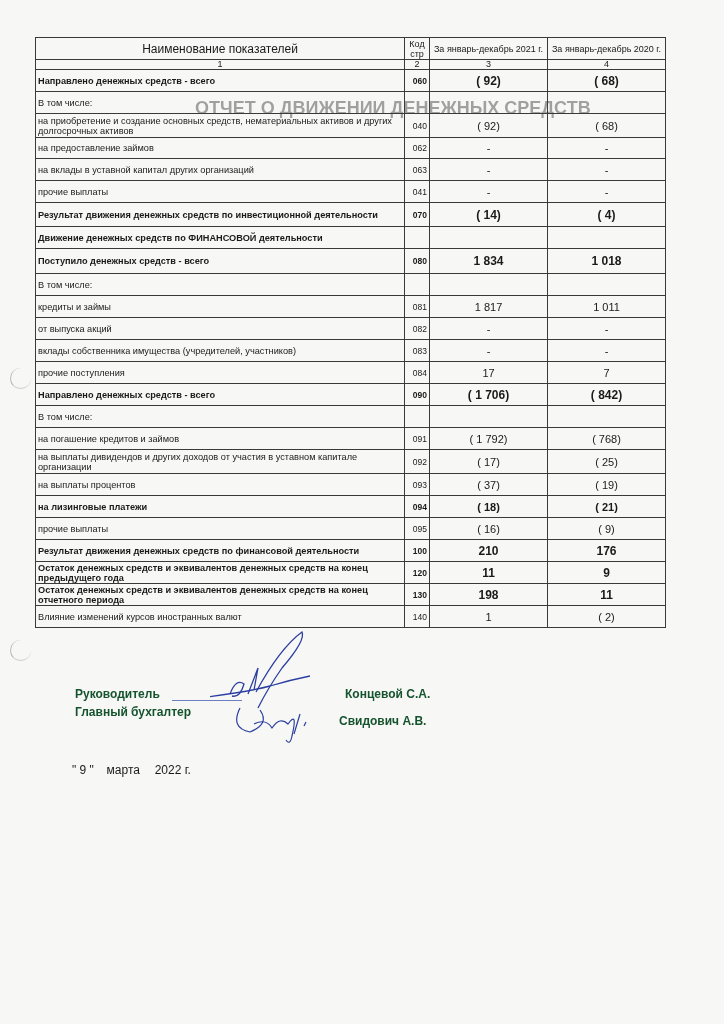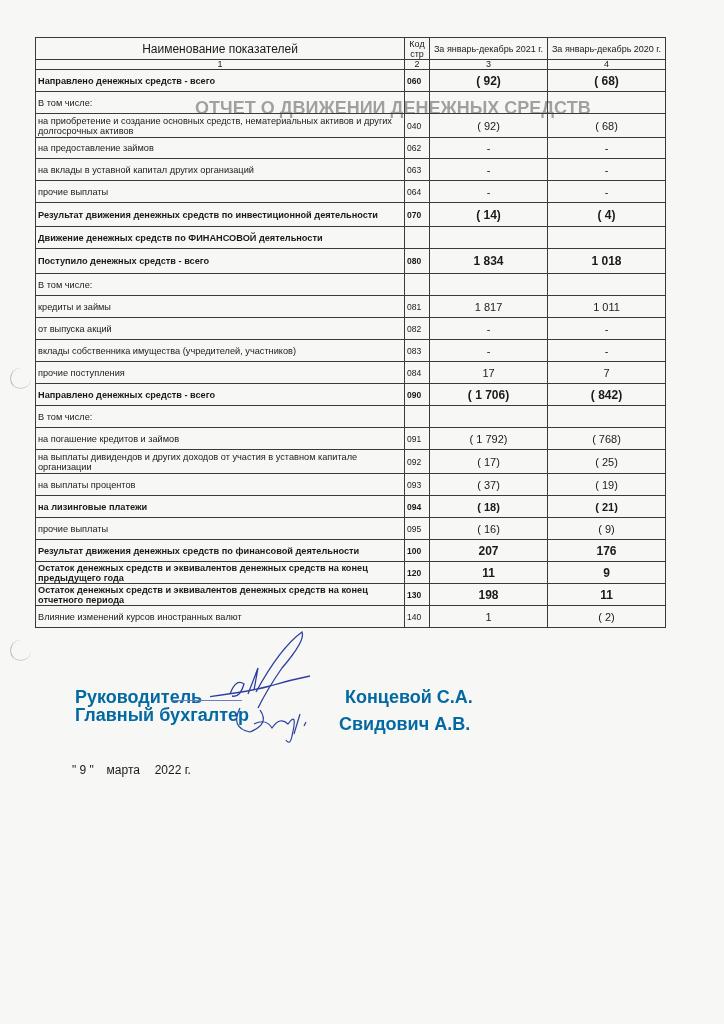--- a/index.html
+++ b/index.html
@@ -3,32 +3,32 @@
 <meta charset="utf-8">
 <style>
   html, body { margin:0; padding:0; }
   body { width:724px; height:1024px; background:#f7f7f6; position:relative; overflow:hidden;
          font-family:"Liberation Sans", sans-serif; color:#1a1a1a; }
   .ghost { position:absolute; color:#000000; opacity:0.35; font-size:18px; font-weight:bold; }
   table.report { position:absolute; left:35px; top:37px; border-collapse:collapse; width:626px;
                  table-layout:fixed; font-size:9.2px; background:transparent; }
   table.report td { border:1px solid #3a3a3a; padding:0 2px; vertical-align:middle; line-height:10px; }
   .c1 { width:364px; }
-  .c2 { width:20px; text-align:left; font-size:8.5px; }
+  .c2 { width:20px; text-align:right; font-size:8.5px; }
   .c3 { width:113px; text-align:center; font-size:11px; }
   .c4 { width:113px; text-align:center; font-size:11px; }
   tr.hdr td { font-size:12px; text-align:center; line-height:10px; }
   tr.hdr td.c2, tr.hdr td.c3, tr.hdr td.c4 { font-size:9px; }
   tr.num td { height:9px; font-size:9px; text-align:center; line-height:9px; }
   tr.bold td.c1, tr.bold td.c2, tr.bold td.c3, tr.bold td.c4 { font-weight:bold; }
   tr.bold td.c3, tr.bold td.c4 { font-size:12px; }
   td.ind { padding-left:6px; }
   .punch { position:absolute; width:20px; height:20px; border-radius:50%;
            border-left:1.5px solid #b8b8b8; border-bottom:1.5px solid #cfcfcf; left:10px; }
-  .sig { position:absolute; font-size:18px; font-weight:bold; color:#0369a1; }
+  .sig { position:absolute; font-size:12px; font-weight:bold; color:#14532d; }
   .sigdate { position:absolute; font-size:12px; color:#1a1a1a; }
   svg.ink { position:absolute; left:210px; top:628px; }
 </style>
 </head>
 <body>
 
 <div class="ghost" style="left:195px;top:98px;">ОТЧЕТ О ДВИЖЕНИИ ДЕНЕЖНЫХ СРЕДСТВ</div>
 
 <div class="punch" style="top:368px;"></div>
 <div class="punch" style="top:640px;"></div>
@@ -72,21 +72,21 @@
         <td class="c4">-</td>
       </tr>
       <tr style="height: 22px;">
         <td class="c1 ind">на вклады в уставной капитал других организаций</td>
         <td class="c2">063</td>
         <td class="c3">-</td>
         <td class="c4">-</td>
       </tr>
       <tr style="height: 22px;">
         <td class="c1 ind">прочие выплаты</td>
-        <td class="c2">064</td>
+        <td class="c2">041</td>
         <td class="c3">-</td>
         <td class="c4">-</td>
       </tr>
       <tr class="bold" style="height: 24px;">
         <td class="c1">Результат движения денежных средств по инвестиционной деятельности</td>
         <td class="c2">070</td>
         <td class="c3">( 14)</td>
         <td class="c4">( 4)</td>
       </tr>
       <tr class="bold" style="height: 22px;">
@@ -169,21 +169,21 @@
       </tr>
       <tr style="height: 22px;">
         <td class="c1 ind">прочие выплаты</td>
         <td class="c2">095</td>
         <td class="c3">( 16)</td>
         <td class="c4">( 9)</td>
       </tr>
       <tr class="bold" style="height: 22px;">
         <td class="c1">Результат движения денежных средств по финансовой деятельности</td>
         <td class="c2">100</td>
-        <td class="c3">207</td>
+        <td class="c3">210</td>
         <td class="c4">176</td>
       </tr>
       <tr class="bold" style="height: 22px;">
         <td class="c1">Остаток денежных средств и эквивалентов денежных средств на конец предыдущего года</td>
         <td class="c2">120</td>
         <td class="c3">11</td>
         <td class="c4">9</td>
       </tr>
       <tr class="bold" style="height: 22px;">
         <td class="c1">Остаток денежных средств и эквивалентов денежных средств на конец отчетного периода</td>

